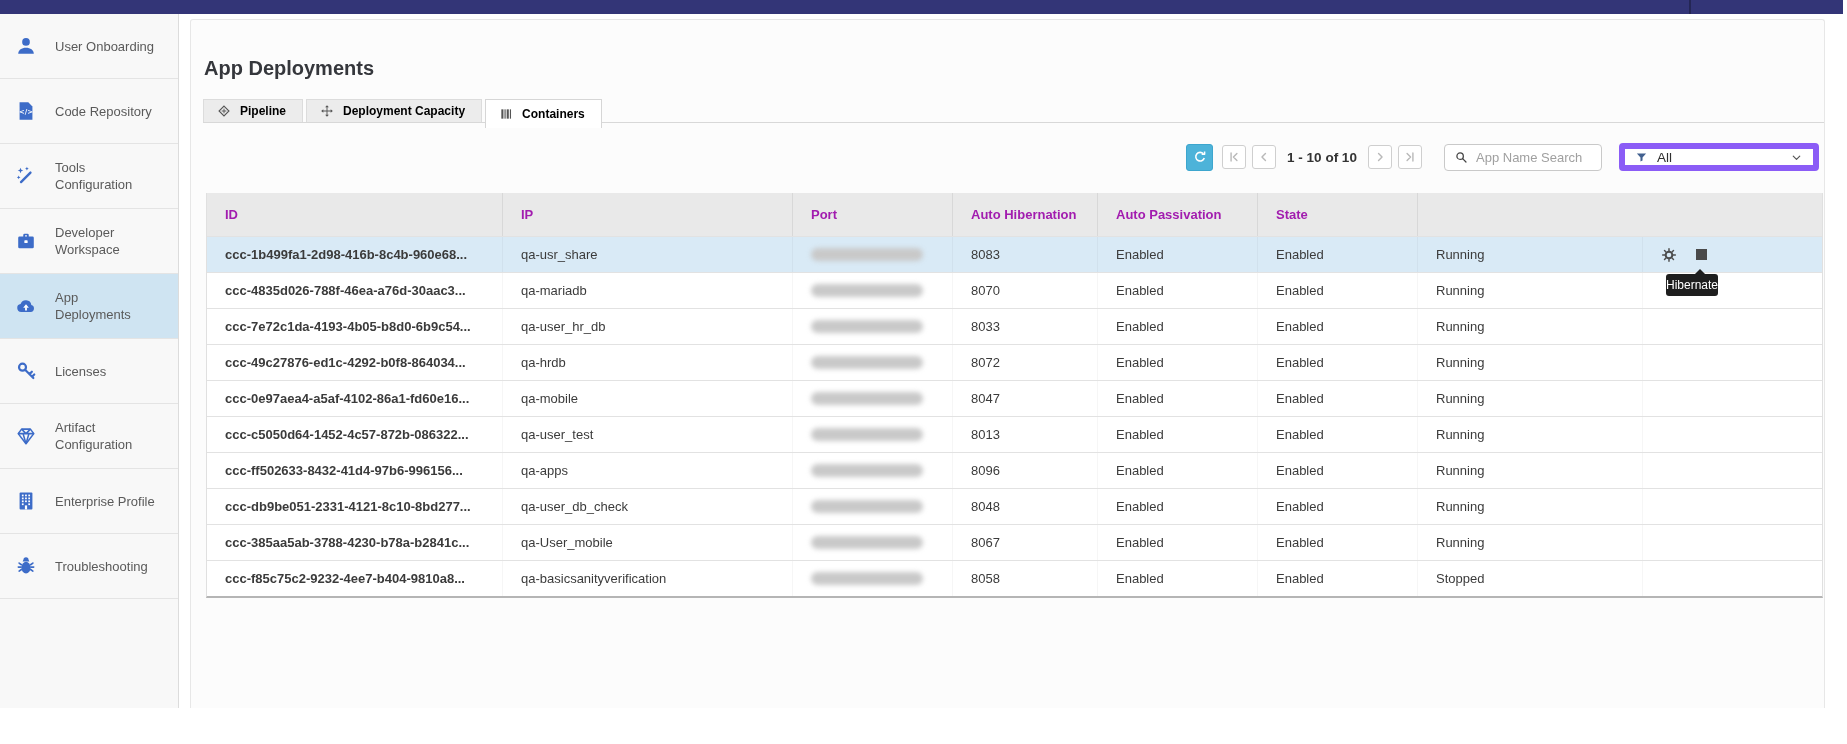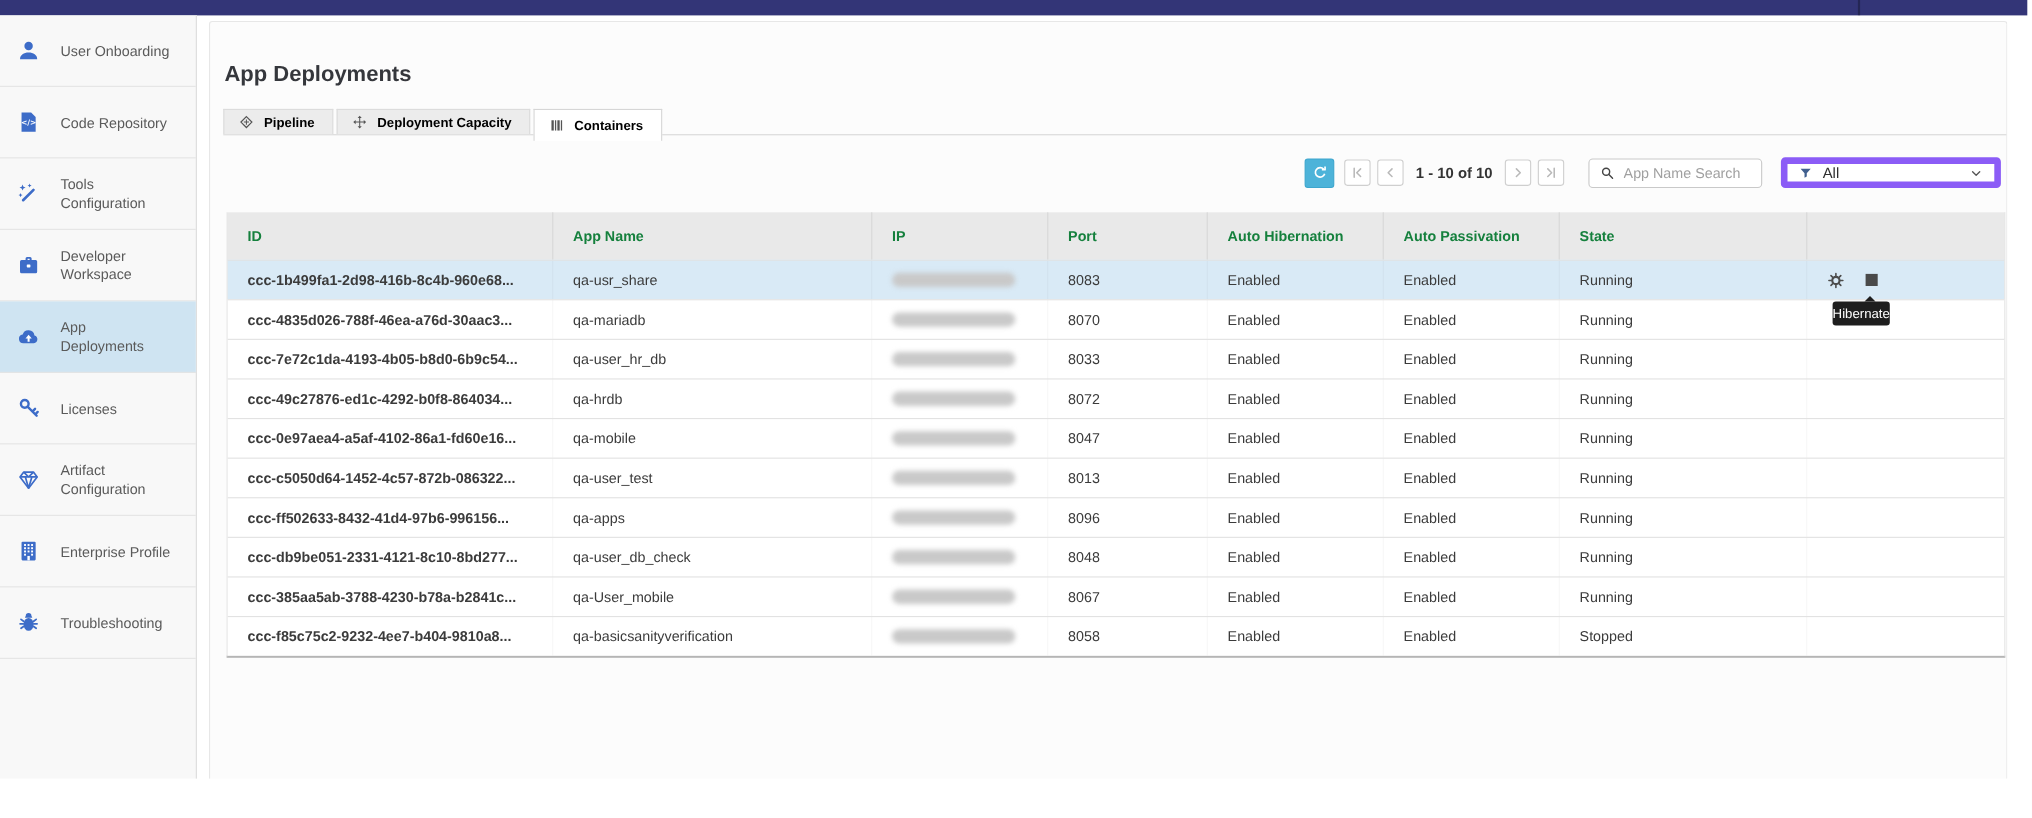--- a/index.html
+++ b/index.html
@@ -57,21 +57,21 @@
   .f-icon svg { width:13px; height:13px; display:block; }
   .f-label { flex:1; font-size:13.5px; color:#2f2f2f; }
   .f-chevron { width:13px; height:13px; margin-right:10px; }
   .f-chevron svg { width:13px; height:13px; display:block; }
 
   
   .table { position:absolute; left:15px; top:173px; width:1615px; background:#fff;
            border-left:1px solid #e0e0e0; border-right:1px solid #e0e0e0; border-bottom:2px solid #b5b5b5; }
   .grid { display:grid; grid-template-columns:295px 290px 160px 145px 160px 160px 225px 1fr; }
   .thead { height:43px; background:#e9e9e9; }
-  .th { display:flex; align-items:center; padding-left:18px; font-size:13px; font-weight:bold; color:#15803d;
+  .th { display:flex; align-items:center; padding-left:18px; font-size:13px; font-weight:bold; color:#a21caf;
         border-left:1px solid #d8d8d8; overflow:hidden; white-space:nowrap; box-sizing:border-box; }
   .th:first-child { border-left:none; }
   .trow { height:35px; border-top:1px solid #e2e2e2; background:#fff; cursor:pointer; }
   .trow.selected { background:var(--selected-row,#d9eaf6); }
   .td { display:flex; align-items:center; padding-left:18px; font-size:13px; color:#3b3b3b;
         border-left:1px solid rgba(0,0,0,0.035); overflow:hidden; white-space:nowrap; box-sizing:border-box; }
   .td:first-child { border-left:none;font-weight:bold; }
   .ip-blur { width:112px; height:13px; background:#c9c9c9; border-radius:7px; filter:blur(2.5px); }
   .td.actions { position:relative; overflow:visible; }
   .gear { width:16px; height:16px; cursor:pointer; }
@@ -285,21 +285,20 @@
             <svg viewBox="0 0 24 24" fill="none" stroke="#555555" stroke-width="2.2" stroke-linecap="round" stroke-linejoin="round">
               <path d="M6 9.5l6 6 6-6"></path>
             </svg>
           </span>
       </div>
     </div>
 
     <div class="table">
       <div class="thead grid" id="thead">
           <div class="th">ID</div>
-          <div class="th">App Name</div>
           <div class="th">IP</div>
           <div class="th">Port</div>
           <div class="th">Auto Hibernation</div>
           <div class="th">Auto Passivation</div>
           <div class="th">State</div>
           <div class="th"></div>
         </div>
       <div id="table-body">
           <div class="trow grid selected">
             <div class="td">ccc-1b499fa1-2d98-416b-8c4b-960e68...</div>

